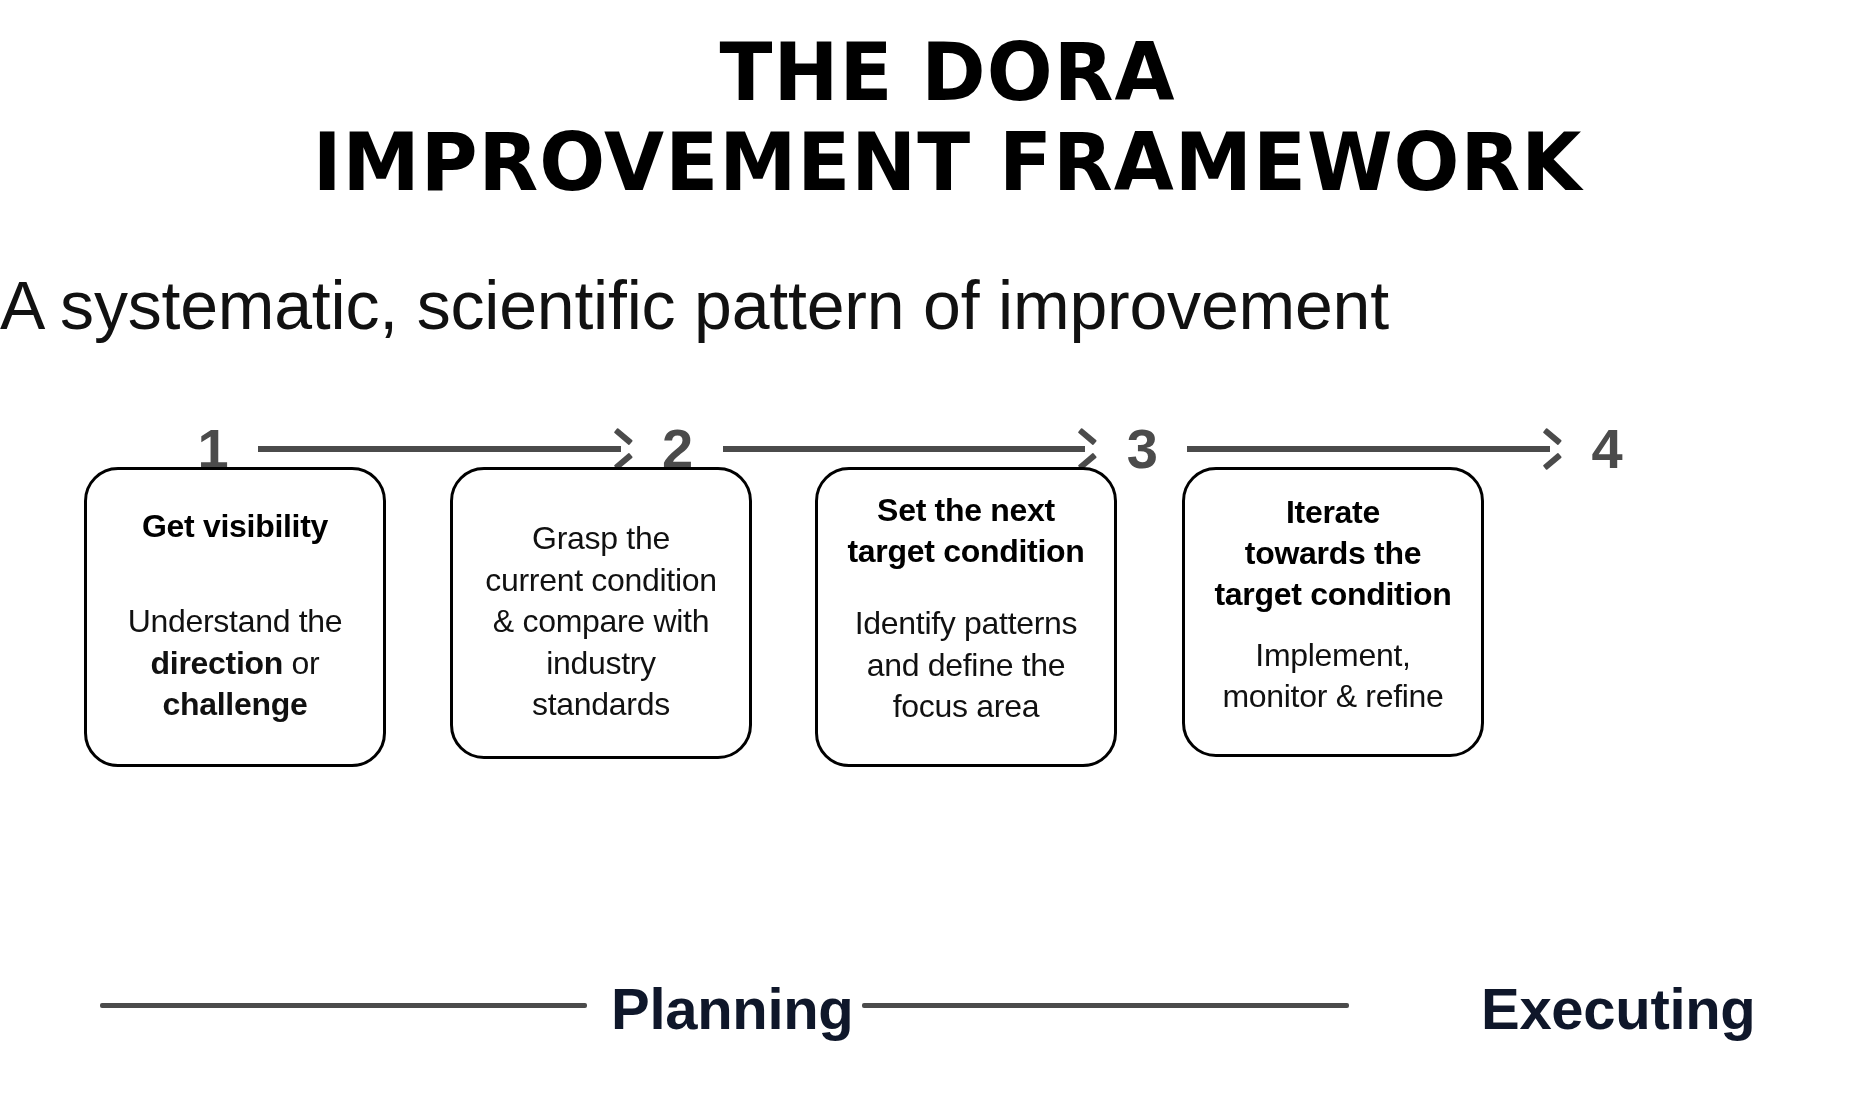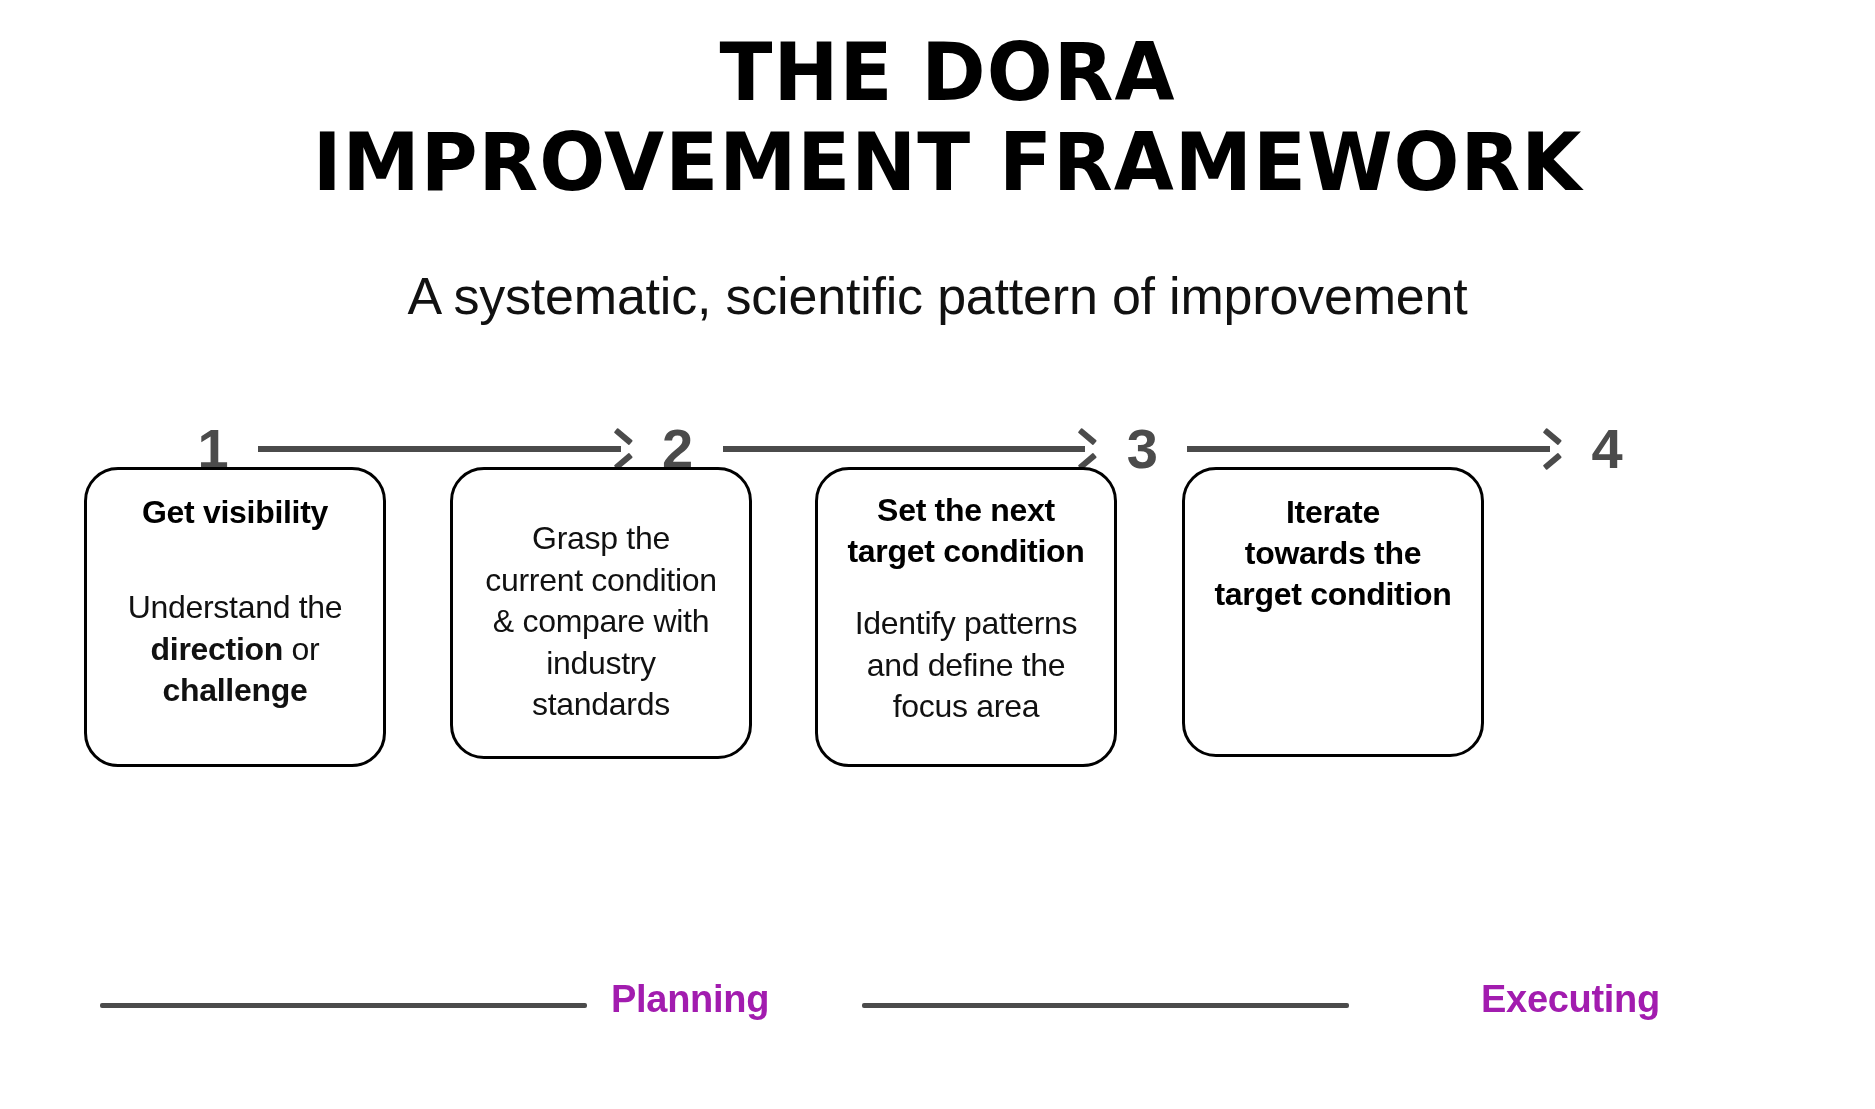--- a/index.html
+++ b/index.html
@@ -36,24 +36,24 @@
     margin: 0;
     transform: scaleX(0.97);
   }
   .main-title .tline { display: block; white-space: nowrap; }
 
   .subtitle {
     position: absolute;
     top: 268px;
     left: 0;
     width: 1875px;
-    text-align: center;
+    text-align: left;
     font-family: "Liberation Sans", sans-serif;
     font-weight: 400;
-    font-size: 52px;
+    font-size: 68px;
     line-height: 1.1;
     color: #111111;
     letter-spacing: -0.2px;
   }
 
   
   .steps-row {
     position: absolute;
     top: 414px;
     left: 190px;
@@ -124,21 +124,21 @@
     border-radius: 34px;
     box-sizing: border-box;
     background: #ffffff;
     display: flex;
     flex-direction: column;
     align-items: center;
     justify-content: flex-start;
     padding: 20px 14px 20px 14px;
     text-align: center;
   }
-  .card.c1 { left: 0px;    height: 300px; padding-top: 22px; }
+  .card.c1 { left: 0px;    height: 300px; padding-top: 36px; }
   .card.c2 { left: 366px;  height: 292px; padding-top: 32px; }
   .card.c3 { left: 731px;  height: 300px; padding-top: 20px; }
   .card.c4 { left: 1098px; height: 290px; padding-top: 22px; justify-content: space-between; }
 
   .card-title {
     font-family: "Liberation Sans", sans-serif;
     font-weight: 700;
     font-size: 32px;
     line-height: 1.28;
     color: #000;
@@ -171,23 +171,23 @@
     background: #4b4b4b;
     top: 43px;
     border-radius: 2px;
   }
   .phase-line.l1 { left: 100px; width: 487px; }
   .phase-line.l2 { left: 862px; width: 487px; }
   .phase-label {
     position: absolute;
     font-family: "Liberation Sans", sans-serif;
     font-weight: 700;
-    font-size: 38px;
+    font-size: 58px;
     line-height: 1;
-    color: #a21caf;
+    color: #0f172a;
     top: 20px;
     letter-spacing: -0.3px;
   }
   .phase-label.planning  { left: 611px; }
   .phase-label.executing { left: 1481px; }
 </style>
 </head>
 <body>
 
 <div class="title-block">
@@ -260,20 +260,24 @@
     </div>
   </div>
 
   <div class="card c4">
     <div class="card-title">
       <span>Iterate</span><br>
       <span>towards the</span><br>
       <span>target condition</span>
     </div>
     <div class="gap-lg"></div>
+    <div class="card-body">
+      <span>Implement,</span><br>
+      <span>monitor &amp; refine</span>
+    </div>
   </div>
 
 </div>
 
 <div class="phases">
   <span class="phase-line l1"></span>
   <span class="phase-label planning">Planning</span>
   <span class="phase-line l2"></span>
   <span class="phase-label executing">Executing</span>
 </div>

